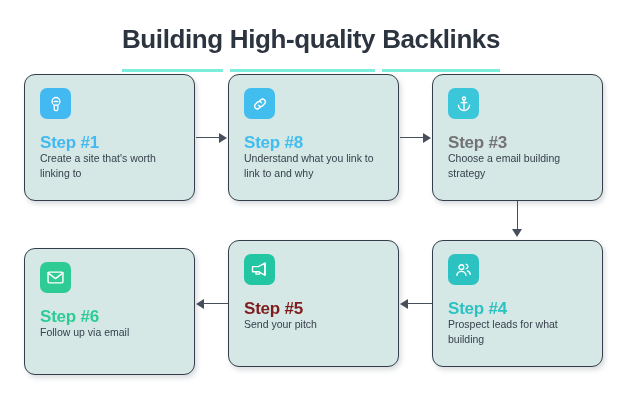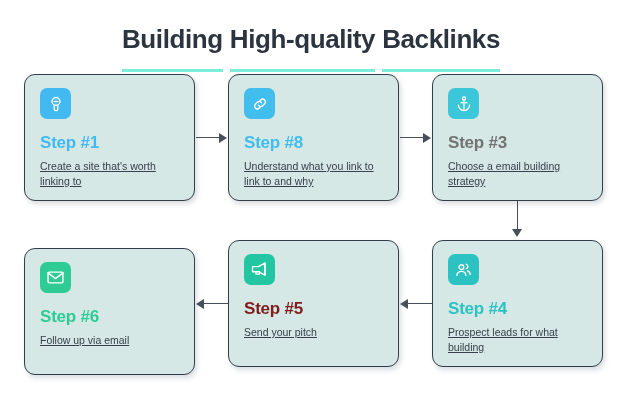--- a/index.html
+++ b/index.html
@@ -75,26 +75,25 @@
   }
   .icon-tile svg { display: block; }
   .step-label {
     margin-top: 15px;
     font-size: 17px;
     font-weight: 700;
     letter-spacing: -0.2px;
     line-height: 1;
   }
   .step-desc {
-    margin-top: 8px;
+    margin-top: 0;
     font-size: 10.5px;
     line-height: 1.42;
     color: #37404c;
     max-width: 145px;
-    text-decoration: underline;
   }
 
   
   .c1 { left: 24px;  top: 74px;  }
   .c2 { left: 228px; top: 74px;  }
   .c3 { left: 432px; top: 74px;  }
   .c4 { left: 432px; top: 240px; }
   .c5 { left: 228px; top: 240px; }
   .c6 { left: 24px;  top: 248px; }
 

